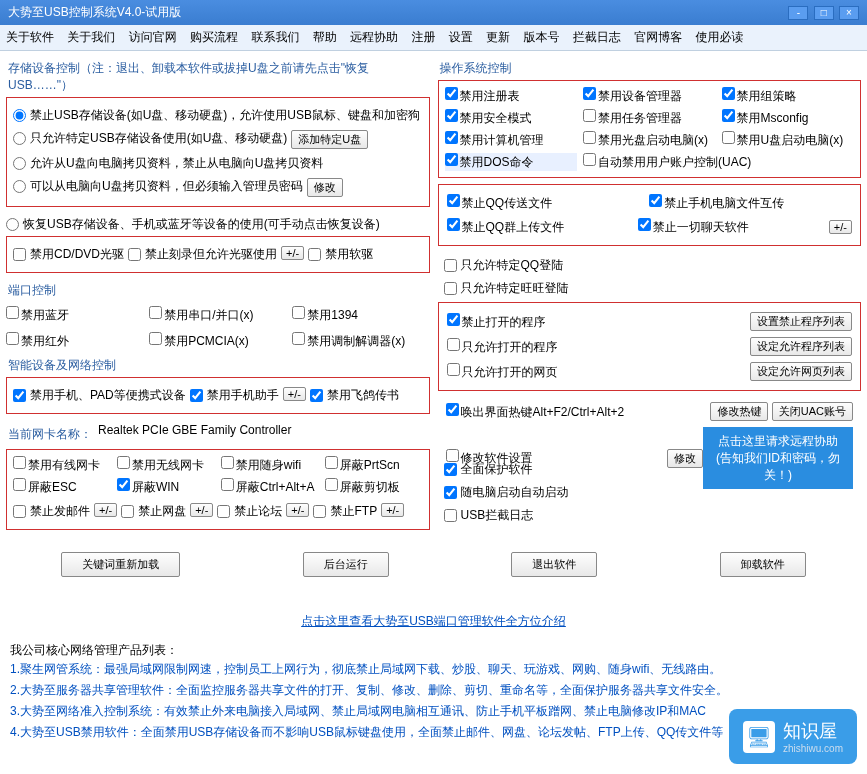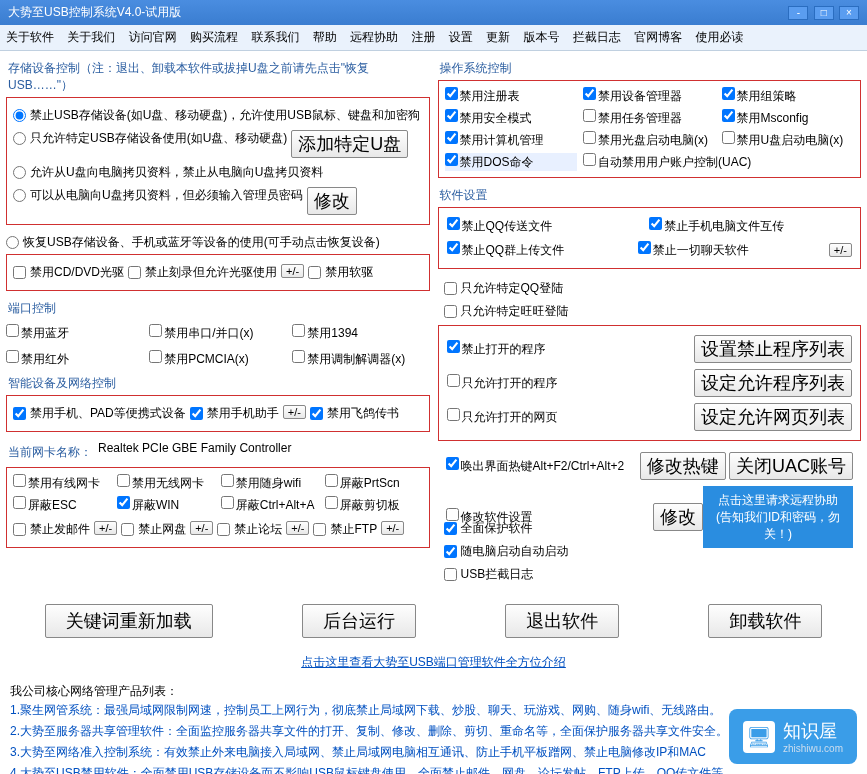--- a/index.html
+++ b/index.html
@@ -8,28 +8,28 @@
 .titlebar .btns span { display: inline-block; width: 20px; height: 14px; background: #5a9df0; border: 1px solid #2a6dc0; margin-left: 2px; text-align: center; line-height: 12px; font-size: 10px; }
 .menubar { background: #eaf2fc; padding: 4px 6px; border-bottom: 1px solid #c0d0e0; }
 .menubar span { margin-right: 10px; color: #000000; cursor: pointer; }
 .content { display: flex; padding: 6px; gap: 8px; }
 .col { flex: 1; }
 .group-label { color: #2a5da0; padding: 3px 2px; font-weight: normal; }
 .box { border: 1px solid #d03030; padding: 6px; margin-bottom: 6px; }
 .row { display: flex; align-items: flex-start; padding: 3px 0; gap: 4px; flex-wrap: wrap; }
 .row label { display: flex; align-items: center; gap: 2px; white-space: nowrap; }
 input[type="radio"], input[type="checkbox"] { margin: 0 2px 0 0; }
-button { font-size: 18px; padding: 1px 6px; background: linear-gradient(#fefefe,#e8e8e8); border: 1px solid #888; border-radius: 2px; cursor: pointer; font-family: inherit; }
+button { font-size: 11px; padding: 1px 6px; background: linear-gradient(#fefefe,#e8e8e8); border: 1px solid #888; border-radius: 2px; cursor: pointer; font-family: inherit; }
 .small-btn { padding: 0 4px; font-size: 11px; }
 .big-btn { padding: 4px 20px; }
 .os-grid { display: grid; grid-template-columns: repeat(3,1fr); gap: 4px 6px; }
 .cols4 { display: flex; gap: 6px; }
 .cols4 > label { flex: 1; }
 .link-section { padding: 6px 10px; }
-.link-center { text-align: center; color: #0050c0; text-decoration: underline; padding: 6px; }
+.link-center { text-align: center; color: #0050c0; text-decoration: underline; padding: 6px; margin-top: 20px; }
 .link-list a { color: #0050c0; display: block; padding: 2px 0; }
 .footer-btns { display: flex; justify-content: space-around; padding: 10px 0; }
 .highlight { background: #e8f0ff; }
 .blue-banner { background: #2a8de0; color: #fff; padding: 6px; text-align: center; font-size: 12px; line-height: 1.4; }
 .logo-corner { position: fixed; bottom: 10px; right: 10px; background: #3a9de8; color: #fff; padding: 10px 14px; border-radius: 8px; display: flex; align-items: center; gap: 8px; font-size: 18px; }
 .logo-corner .icon { width: 32px; height: 32px; background: #fff; border-radius: 4px; display: flex; align-items: center; justify-content: center; color: #3a9de8; font-size: 20px; }
 .sub { font-size: 10px; color: #cde; }
 .sw-row { display: flex; align-items: center; justify-content: space-between; padding: 3px 2px; }
 .sw-row > label { flex: 1; }
 .sw-pair { display: grid; grid-template-columns: 1fr 1fr auto; gap: 4px; align-items: center; padding: 3px 2px; }
@@ -202,21 +202,20 @@
         <label><input type="checkbox" style=""><span>禁用任务管理器</span></label>
         <label><input type="checkbox" checked="" style=""><span>禁用Msconfig</span></label>
         <label><input type="checkbox" checked="" style=""><span>禁用计算机管理</span></label>
         <label><input type="checkbox" style=""><span>禁用光盘启动电脑(x)</span></label>
         <label><input type="checkbox" style=""><span>禁用U盘启动电脑(x)</span></label>
         <label class="highlight"><input type="checkbox" checked="" style=""><span>禁用DOS命令</span></label>
         <label style="grid-column:span 2"><input type="checkbox" style=""><span>自动禁用用户账户控制(UAC)</span></label>
       </div>
     </div>
 
-    <div class="group-label">软件设置</div>
     <div class="box">
       <div class="sw-pair">
         <label><input type="checkbox" checked="" style=""><span>禁止QQ传送文件</span></label>
         <label><input type="checkbox" checked="" style=""><span>禁止手机电脑文件互传</span></label>
           <span></span>
       </div>
       <div class="sw-pair">
         <label><input type="checkbox" checked="" style=""><span>禁止QQ群上传文件</span></label>
         <label><input type="checkbox" checked="" style=""><span>禁止一切聊天软件</span></label>
         <button class="small-btn">+/-</button>

